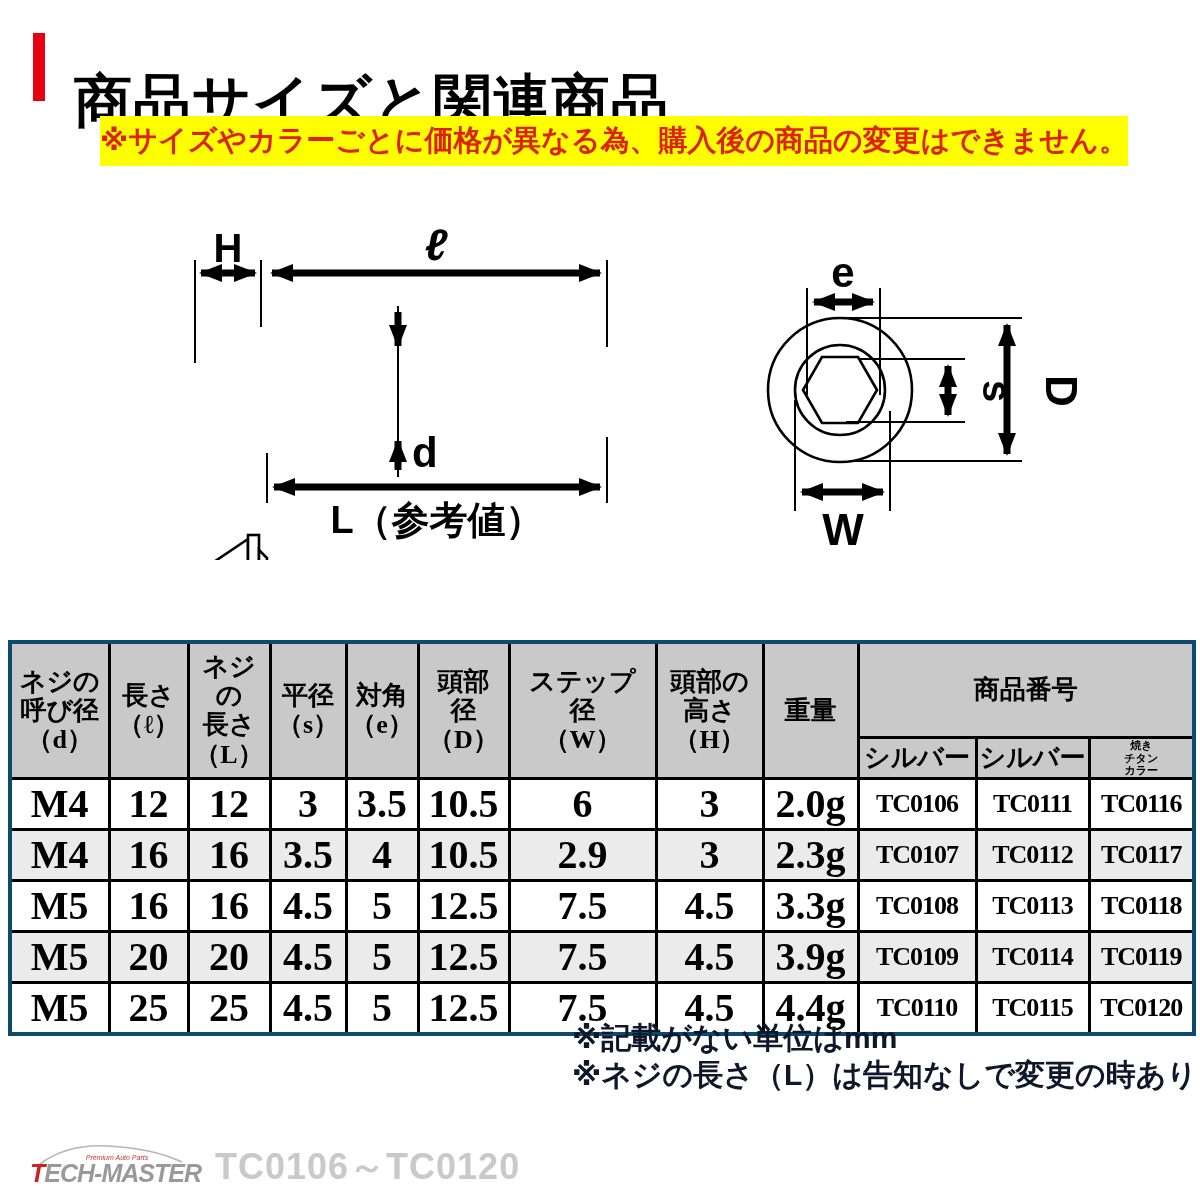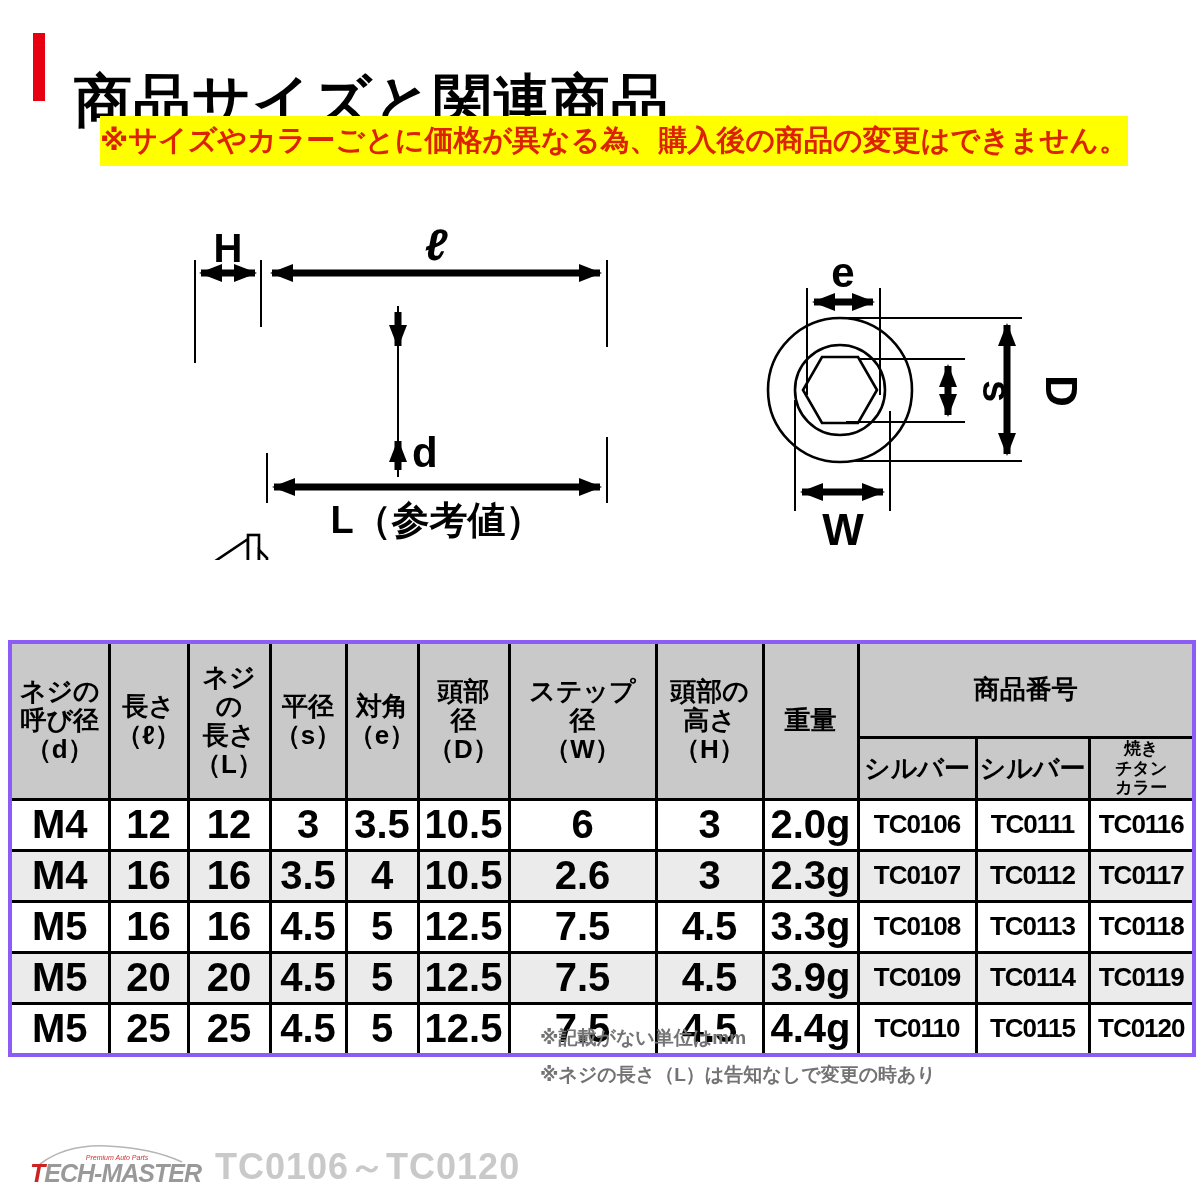--- a/index.html
+++ b/index.html
@@ -20,35 +20,36 @@
   }
   .notice-banner span{
     font-size:29px;font-weight:bold;color:#dd2200;white-space:nowrap;letter-spacing:0px;
   }
   
   .diagram{position:absolute;left:0;top:215px;width:1200px;height:345px;}
   .diagram text{font-family:"Liberation Sans","DejaVu Sans",sans-serif;}
   
   table.spec{
     position:absolute;left:8px;top:640px;width:1184px;border-collapse:collapse;table-layout:fixed;
-    border:4px solid #8b5cf6;
+    border:4px solid #0c4a6e;
+    font-family:Liberation Serif, serif;
   }
   table.spec th,table.spec td{
     border:3px solid #000;text-align:center;vertical-align:middle;padding:0;color:#000;
   }
   table.spec thead th{background:#c9c9c9;font-size:26px;font-weight:bold;line-height:1.12;white-space:pre-line;}
   th.pn-head{height:38px;font-size:28px;margin-left:36px;}
   th.pn-sub{font-size:22px;}
-  th.pn-sub.small{font-size:17px;line-height:1.15;}
+  th.pn-sub.small{font-size:11px;line-height:1.15;}
   tr.head-main th{height:92px;}
   tbody td{height:48px;font-size:40px;font-weight:bold;background:#ffffff;}
   tbody td.code{font-size:26px;letter-spacing:-1px;}
   tbody tr.alt td{background:#ebebeb;}
   
-  .notes{position:absolute;left:540px;top:1019px;font-size:19px;font-weight:bold;color:#737373;line-height:37px;white-space:nowrap;}
+  .notes{position:absolute;left:572px;top:1019px;font-size:30px;font-weight:bold;color:#0f172a;line-height:37px;white-space:nowrap;}
   .notes .indent{padding-left:29px;}
   
   .brand{position:absolute;left:22px;top:1136px;width:200px;height:60px;}
   .code-range{
     position:absolute;left:215px;top:1143px;font-size:36px;font-weight:bold;color:#c9c9c9;letter-spacing:1px;
   }
 </style>
 </head>
 <body>
 
@@ -190,21 +191,21 @@
           <td class="code">TC0111</td>
           <td class="code">TC0116</td>
       </tr>
       <tr class="alt">
         <td>M4</td>
           <td>16</td>
           <td>16</td>
           <td>3.5</td>
           <td>4</td>
           <td>10.5</td>
-          <td>2.6</td>
+          <td>2.9</td>
           <td>3</td>
           <td>2.3g</td>
           <td class="code">TC0107</td>
           <td class="code">TC0112</td>
           <td class="code">TC0117</td>
       </tr>
       <tr>
         <td>M5</td>
           <td>16</td>
           <td>16</td>

